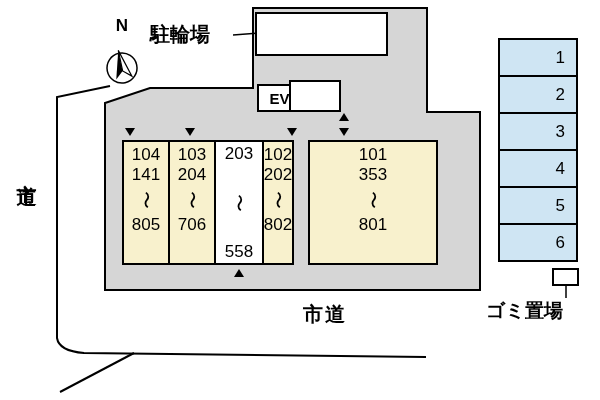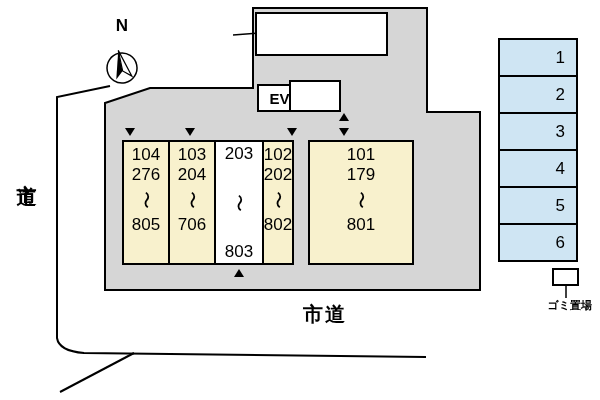--- a/index.html
+++ b/index.html
@@ -7,21 +7,21 @@
     position:relative; width:600px; height:400px; background:#ffffff;
     font-family:"Liberation Sans","DejaVu Sans",sans-serif; overflow:hidden; color:#000;
   }
   .stage svg.bg { position:absolute; left:0; top:0; }
   .box { position:absolute; background:#ffffff; border:2px solid #000; box-sizing:border-box; }
   .label { position:absolute; font-weight:bold; white-space:nowrap; }
   .north-label { left:110px; top:16px; width:24px; text-align:center; font-size:17px; }
   .bike-label { left:150px; top:21px; font-size:20px; }
   .road-left-label { left:14px; top:168px; font-size:20px; writing-mode:vertical-rl; letter-spacing:3px; }
   .road-bottom-label { left:303px; top:301px; font-size:20px; letter-spacing:2px; }
-  .garbage-label { left:486px; top:298px; width:106px; text-align:right; font-size:11px; }
+  .garbage-label { left:486px; top:298px; width:106px; text-align:left; font-size:19px; }
   .bike-box { left:255px; top:12px; width:133px; height:44px; }
   .ev-box { left:257px; top:84px; width:45px; height:28px; display:flex; align-items:center; justify-content:center; font-weight:bold; font-size:15px; }
   .ev-side-box { left:289px; top:80px; width:52px; height:32px; }
   .garbage-box { left:552px; top:268px; width:27px; height:18px; }
   .col {
     position:absolute; top:140px; height:125px; background:#f8f1cd;
     border:2px solid #000; box-sizing:border-box;
     display:flex; flex-direction:column; align-items:center; padding-top:3px;
   }
   .col.white { background:#ffffff; justify-content:center; padding-top:0; }
@@ -60,55 +60,56 @@
       <polygon points="125,128 135,128 130,136"></polygon>
       <polygon points="185,128 195,128 190,136"></polygon>
       <polygon points="287,128 297,128 292,136"></polygon>
       <polygon points="339,128 349,128 344,136"></polygon>
       <polygon points="339,121 349,121 344,113"></polygon>
       <polygon points="234,277 244,277 239,269"></polygon>
     </g>
   </svg>
 
   <div class="label north-label">N</div>
+  <div class="label bike-label">駐輪場</div>
   <div class="label road-left-label">市道</div>
   <div class="label road-bottom-label">市道</div>
   <div class="label garbage-label">ゴミ置場</div>
 
   <div class="box bike-box"></div>
   <div class="box ev-box">EV</div>
   <div class="box ev-side-box"></div>
   <div class="box garbage-box"></div>
 
   <div class="col" style="left:122px; width:48px;">
     <span class="unit-line">104</span>
-    <span class="unit-line">276</span>
+    <span class="unit-line">141</span>
     <span class="unit-line tilde">〜</span>
     <span class="unit-line">805</span>
   </div>
   <div class="col" style="left:168px; width:48px;">
     <span class="unit-line">103</span>
     <span class="unit-line">204</span>
     <span class="unit-line tilde">〜</span>
     <span class="unit-line">706</span>
   </div>
   <div class="col white" style="left:214px; width:50px;gap:24px;">
     <span class="unit-line">203</span>
     <span class="unit-line tilde">〜</span>
-    <span class="unit-line">803</span>
+    <span class="unit-line">558</span>
   </div>
   <div class="col" style="left:262px; width:32px;">
     <span class="unit-line">102</span>
     <span class="unit-line">202</span>
     <span class="unit-line tilde">〜</span>
     <span class="unit-line">802</span>
   </div>
-  <div class="col" style="left:308px; width:106px;">
+  <div class="col" style="left:308px; width:130px;">
     <span class="unit-line">101</span>
-    <span class="unit-line">179</span>
+    <span class="unit-line">353</span>
     <span class="unit-line tilde">〜</span>
     <span class="unit-line">801</span>
   </div>
 
   <div class="stall" style="top:38px;">
       <span>1</span>
     </div>
   <div class="stall" style="top:75px;">
       <span>2</span>
     </div>

